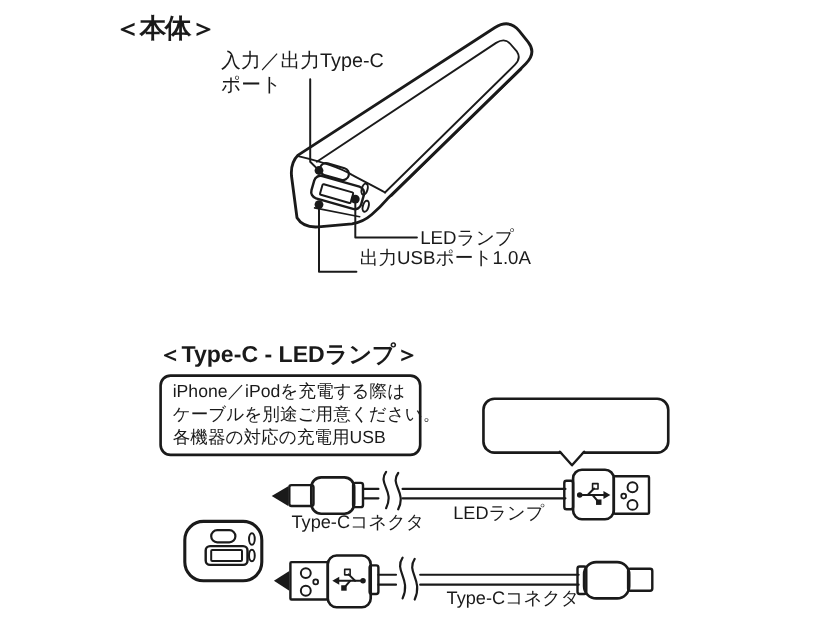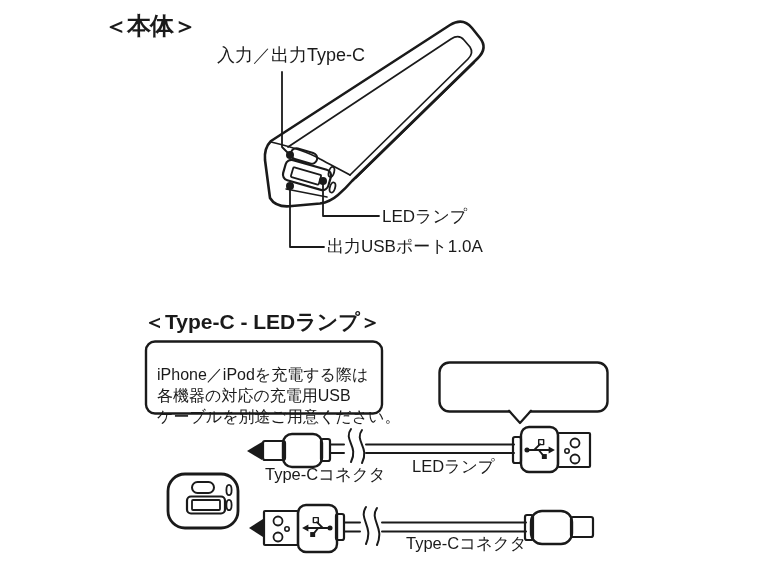--- a/index.html
+++ b/index.html
@@ -7,26 +7,26 @@
   html,body { width:760px; height:570px; background:var(--bg); overflow:hidden; }
   #stage { position:relative; width:612px; height:570px; background:var(--bg);
            font-family:"Liberation Sans", sans-serif; color:var(--line);text-decoration:underline; }
   #art { position:absolute; left:0; top:0; z-index:1; }
   .label { position:absolute; z-index:2; white-space:nowrap; color:var(--line);
            font-family:"Liberation Sans", sans-serif; }
   .h1 { font-size:24px; font-weight:bold; letter-spacing:-1px; }
   .h2 { font-size:21px; font-weight:bold; }
   .lbl { font-size:17px; font-weight:500; }
   .heading-body   { left:104px; top:10px; }
-  .port-label     { left:217px; top:44px; font-size:18px; line-height:22px; font-weight:500; }
+  .port-label     { left:201px; top:44px; font-size:18px; line-height:22px; font-weight:500; }
   .led-label      { left:382px; top:205px;text-align:right; }
-  .usbout-label   { left:327px; top:235px;text-align:center; }
+  .usbout-label   { left:327px; top:223px;text-align:center; }
   .heading-cables { left:102px; top:276px; }
   .subheading     { left:144px; top:308px; }
-  .note-text   { left:157px; top:364px; font-size:16px; line-height:21px; font-weight:500; }
+  .note-text   { left:157px; top:346px; font-size:16px; line-height:21px; font-weight:500; }
   .bubble-text { left:449px; top:367px; font-size:16px; line-height:21px; font-weight:500; }
   .c1-typec { left:265px; top:464px; font-size:16.5px; }
   .c1-usb   { left:412px; top:456px; font-size:16.5px; }
   .c2-typec { left:406px; top:533px; font-size:16.5px; }
 </style>
 </head>
 <body>
 
 <div id="stage">
 
@@ -114,33 +114,34 @@
       <rect x="525" y="515" width="8" height="25" rx="2"></rect>
       <rect x="531" y="511" width="41" height="33" rx="11" stroke-width="2.4"></rect>
       <rect x="571" y="517" width="22" height="20" rx="2"></rect>
     </g>
   </svg>
 
   <div class="label h1 heading-body">＜本体＞</div>
 
   <div class="label port-label">
     <div>入力／出力Type-C</div>
+    <div>ポート</div>
   </div>
 
   <div class="label lbl led-label">LEDランプ</div>
 
   <div class="label lbl usbout-label">出力USBポート1.0A</div>
 
 
   <div class="label h2 subheading">＜Type-C - LEDランプ＞</div>
 
   <div class="label note-text">
     <div>iPhone／iPodを充電する際は</div>
+    <div>ケーブルを別途ご用意ください。</div>
     <div>各機器の対応の充電用USB</div>
-    <div>ケーブルを別途ご用意ください。</div>
   </div>
 
   <div class="label bubble-text">
   </div>
 
   <div class="label lbl c1-typec">Type-Cコネクタ</div>
 
   <div class="label lbl c1-usb">LEDランプ</div>
 
   <div class="label lbl c2-typec">Type-Cコネクタ</div>

